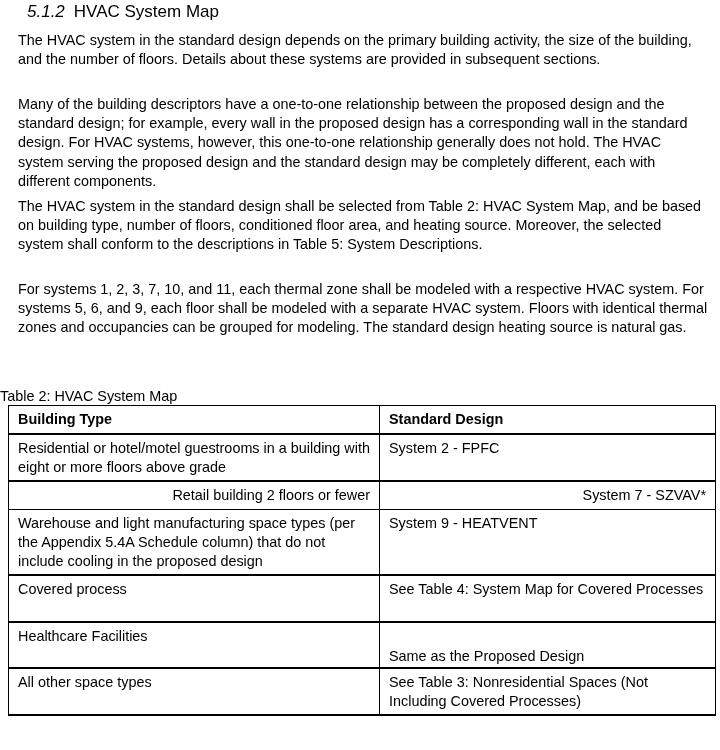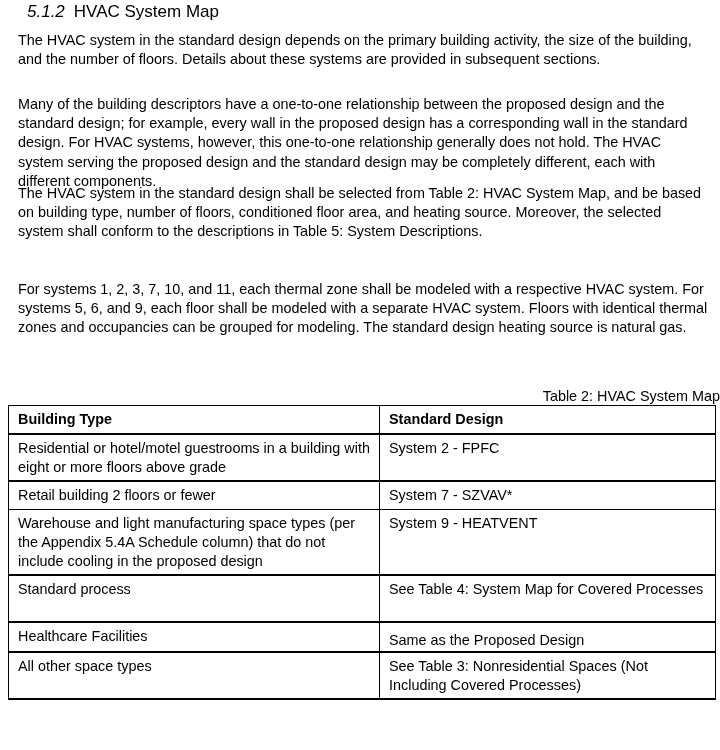--- a/index.html
+++ b/index.html
@@ -31,29 +31,29 @@
     .para {
       position: absolute;
       left: 18px;
       width: 690px;
       font-size: 14.4px;
       line-height: 19.2px;
       margin: 0;
     }
     #p1 { top: 31px; }
     #p2 { top: 95px; }
-    #p3 { top: 184px; }
+    #p3 { top: 197px; }
     #p4 { top: 280px; }
 
     .caption {
       position: absolute;
       left: 0;
       width: 720px;
       top: 387px;
-      text-align: right;
+      text-align: left;
       font-size: 14.4px;
       line-height: 18px;
     }
     table.map {
       position: absolute;
       left: 8px;
       top: 405px;
       width: 707px;
       border-collapse: collapse;
       table-layout: fixed;
@@ -71,26 +71,26 @@
     }
     table.map th {
       font-weight: bold;
       border-bottom: 2.5px solid #000;
       height: 20px;
       margin-top: 24px;
     }
     table.map tr.thick td { border-bottom: 2.5px solid #000; }
     table.map tr.r1 td { height: 38px; }
     table.map tr.r2 td { height: 38px; }
-    table.map tr.r3 td { height: 20px; }
+    table.map tr.r3 td { height: 20px; text-align: right; }
     table.map tr.r4 td { height: 57px; }
     table.map tr.r5 td { height: 38px; }
     table.map tr.r6 td { height: 20px; }
     table.map tr.r7 td { height: 38px; }
-    table.map tr.r6 td.sd { padding-top: 8px; padding-bottom: 0; }
+    table.map tr.r6 td.sd { padding-top: 24px; padding-bottom: 0; }
   </style>
 </head>
 <body>
 
 <div class="heading">
   <span class="num">5.1.2</span><span>HVAC System Map</span>
 </div>
 
 <p class="para" id="p1">The HVAC system in the standard design depends on the primary building activity, the size of the building, and the number of floors. Details about these systems are provided in subsequent sections.</p>
 <p class="para" id="p2">Many of the building descriptors have a one-to-one relationship between the proposed design and the standard design; for example, every wall in the proposed design has a corresponding wall in the standard design. For HVAC systems, however, this one-to-one relationship generally does not hold. The HVAC system serving the proposed design and the standard design may be completely different, each with different components.</p>
@@ -117,21 +117,21 @@
     </tr>
     <tr class="r3">
       <td>Retail building 2 floors or fewer</td>
       <td>System 7 - SZVAV*</td>
     </tr>
     <tr class="r4 thick">
       <td>Warehouse and light manufacturing space types (per the Appendix 5.4A Schedule column) that do not include cooling in the proposed design</td>
       <td>System 9 - HEATVENT</td>
     </tr>
     <tr class="r5 thick">
-      <td>Standard process</td>
+      <td>Covered process</td>
       <td>See Table 4: System Map for Covered Processes</td>
     </tr>
     <tr class="r6 thick">
       <td>Healthcare Facilities</td>
       <td class="sd">Same as the Proposed Design</td>
     </tr>
     <tr class="r7 thick">
       <td>All other space types</td>
       <td>See Table 3: Nonresidential Spaces (Not Including Covered Processes)</td>
     </tr>

